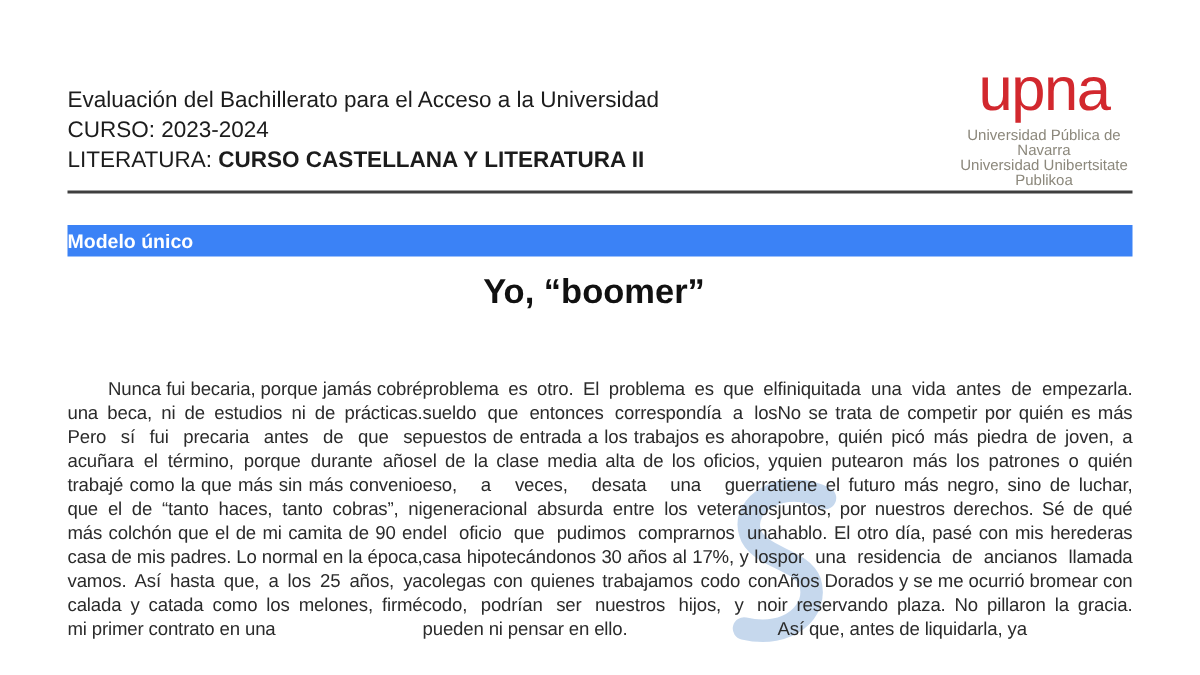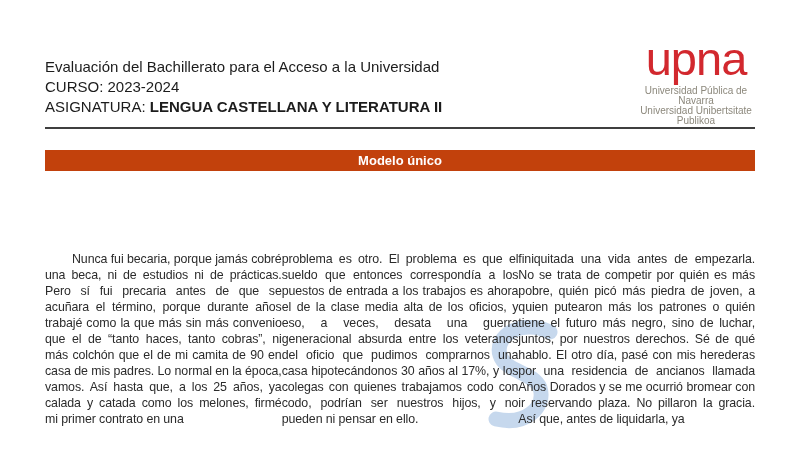--- a/index.html
+++ b/index.html
@@ -7,28 +7,28 @@
     position:relative;width:792px;height:450px;background:#ffffff;
     overflow:hidden;font-family:"Liberation Sans",sans-serif;color:#2e2e2e;
   }
   
   .header-block{position:absolute;left:45px;top:57px;font-size:15px;line-height:20px;color:#1c1c1c;}
   .header-block .subject{font-weight:bold;}
   .rule{position:absolute;left:45px;top:127px;width:710px;height:2px;background:#3f3f3f;}
   
   .logo{position:absolute;left:628px;top:36px;width:136px;text-align:center;}
   .logo-word{
-    font-size:47px;line-height:46px;color:#d2282e;letter-spacing:-1px;
+    font-size:41px;line-height:46px;color:#d2282e;letter-spacing:-1px;
     font-family:"Liberation Sans",sans-serif;font-weight:normal;
   }
   .logo-sub{font-size:10px;line-height:10px;color:#8c887c;margin-top:4px;}
   
   .banner{
-    position:absolute;left:45px;top:150px;width:710px;height:21px;background:#c2410c;
-    color:#ffffff;font-weight:bold;font-size:13px;line-height:21px;text-align:center;
+    position:absolute;left:45px;top:150px;width:710px;height:21px;background:#3b82f6;
+    color:#ffffff;font-weight:bold;font-size:13px;line-height:21px;
   }
   
   .article-title{position:absolute;left:0;top:181px;width:100%;text-align:center;
     font-size:23px;font-weight:bold;color:#111111;}
   .article-author{position:absolute;left:0;top:221px;width:100%;text-align:center;
     font-size:14px;color:#222222;}
   .columns{
     position:absolute;left:45px;top:251px;width:710px;display:flex;z-index:2;
   }
   .col{
@@ -44,35 +44,36 @@
 
 <div class="page">
 
   <svg class="watermark" width="72" height="118" viewBox="0 0 72 118" aria-hidden="true">
     <path d="M64,12 C36,-2 8,16 14,35 C19,52 48,52 54,68 C60,87 40,106 10,99" fill="none" stroke="#bdd2eb" stroke-width="15" stroke-linecap="round"></path>
   </svg>
 
   <div class="header-block">
     <div>Evaluación del Bachillerato para el Acceso a la Universidad</div>
     <div>CURSO: 2023-2024</div>
-    <div><span>ASIGNATURA: </span><span class="subject">LENGUA CASTELLANA Y LITERATURA II</span></div>
+    <div><span>LITERATURA: </span><span class="subject">CURSO CASTELLANA Y LITERATURA II</span></div>
   </div>
 
   <div class="logo">
     <div class="logo-word">upna</div>
     <div class="logo-sub">
       <div>Universidad Pública de Navarra</div>
       <div>Universidad Unibertsitate Publikoa</div>
     </div>
   </div>
 
   <div class="rule"></div>
 
   <div class="banner">Modelo único</div>
 
+  <div class="article-title">Yo, “boomer”</div>
 
   <div class="columns">
     <div class="col first">Nunca fui becaria, porque jamás cobré una beca, ni de estudios ni de prácticas. Pero sí fui precaria antes de que se acuñara el término, porque durante años trabajé como la que más sin más convenio que el de “tanto haces, tanto cobras”, ni más colchón que el de mi camita de 90 en casa de mis padres. Lo normal en la época, vamos. Así hasta que, a los 25 años, ya calada y catada como los melones, firmé mi primer contrato en una</div>
     <div class="col">problema es otro. El problema es que el sueldo que entonces correspondía a los puestos de entrada a los trabajos es ahora el de la clase media alta de los oficios, y eso, a veces, desata una guerra generacional absurda entre los veteranos del oficio que pudimos comprarnos una casa hipotecándonos 30 años al 17%, y los colegas con quienes trabajamos codo con codo, podrían ser nuestros hijos, y no pueden ni pensar en ello.</div>
     <div class="col">finiquitada una vida antes de empezarla. No se trata de competir por quién es más pobre, quién picó más piedra de joven, a quien putearon más los patrones o quién tiene el futuro más negro, sino de luchar, juntos, por nuestros derechos. Sé de qué hablo. El otro día, pasé con mis herederas por una residencia de ancianos llamada Años Dorados y se me ocurrió bromear con ir reservando plaza. No pillaron la gracia. Así que, antes de liquidarla, ya</div>
   </div>
 
 </div>
 
 </body></html>

